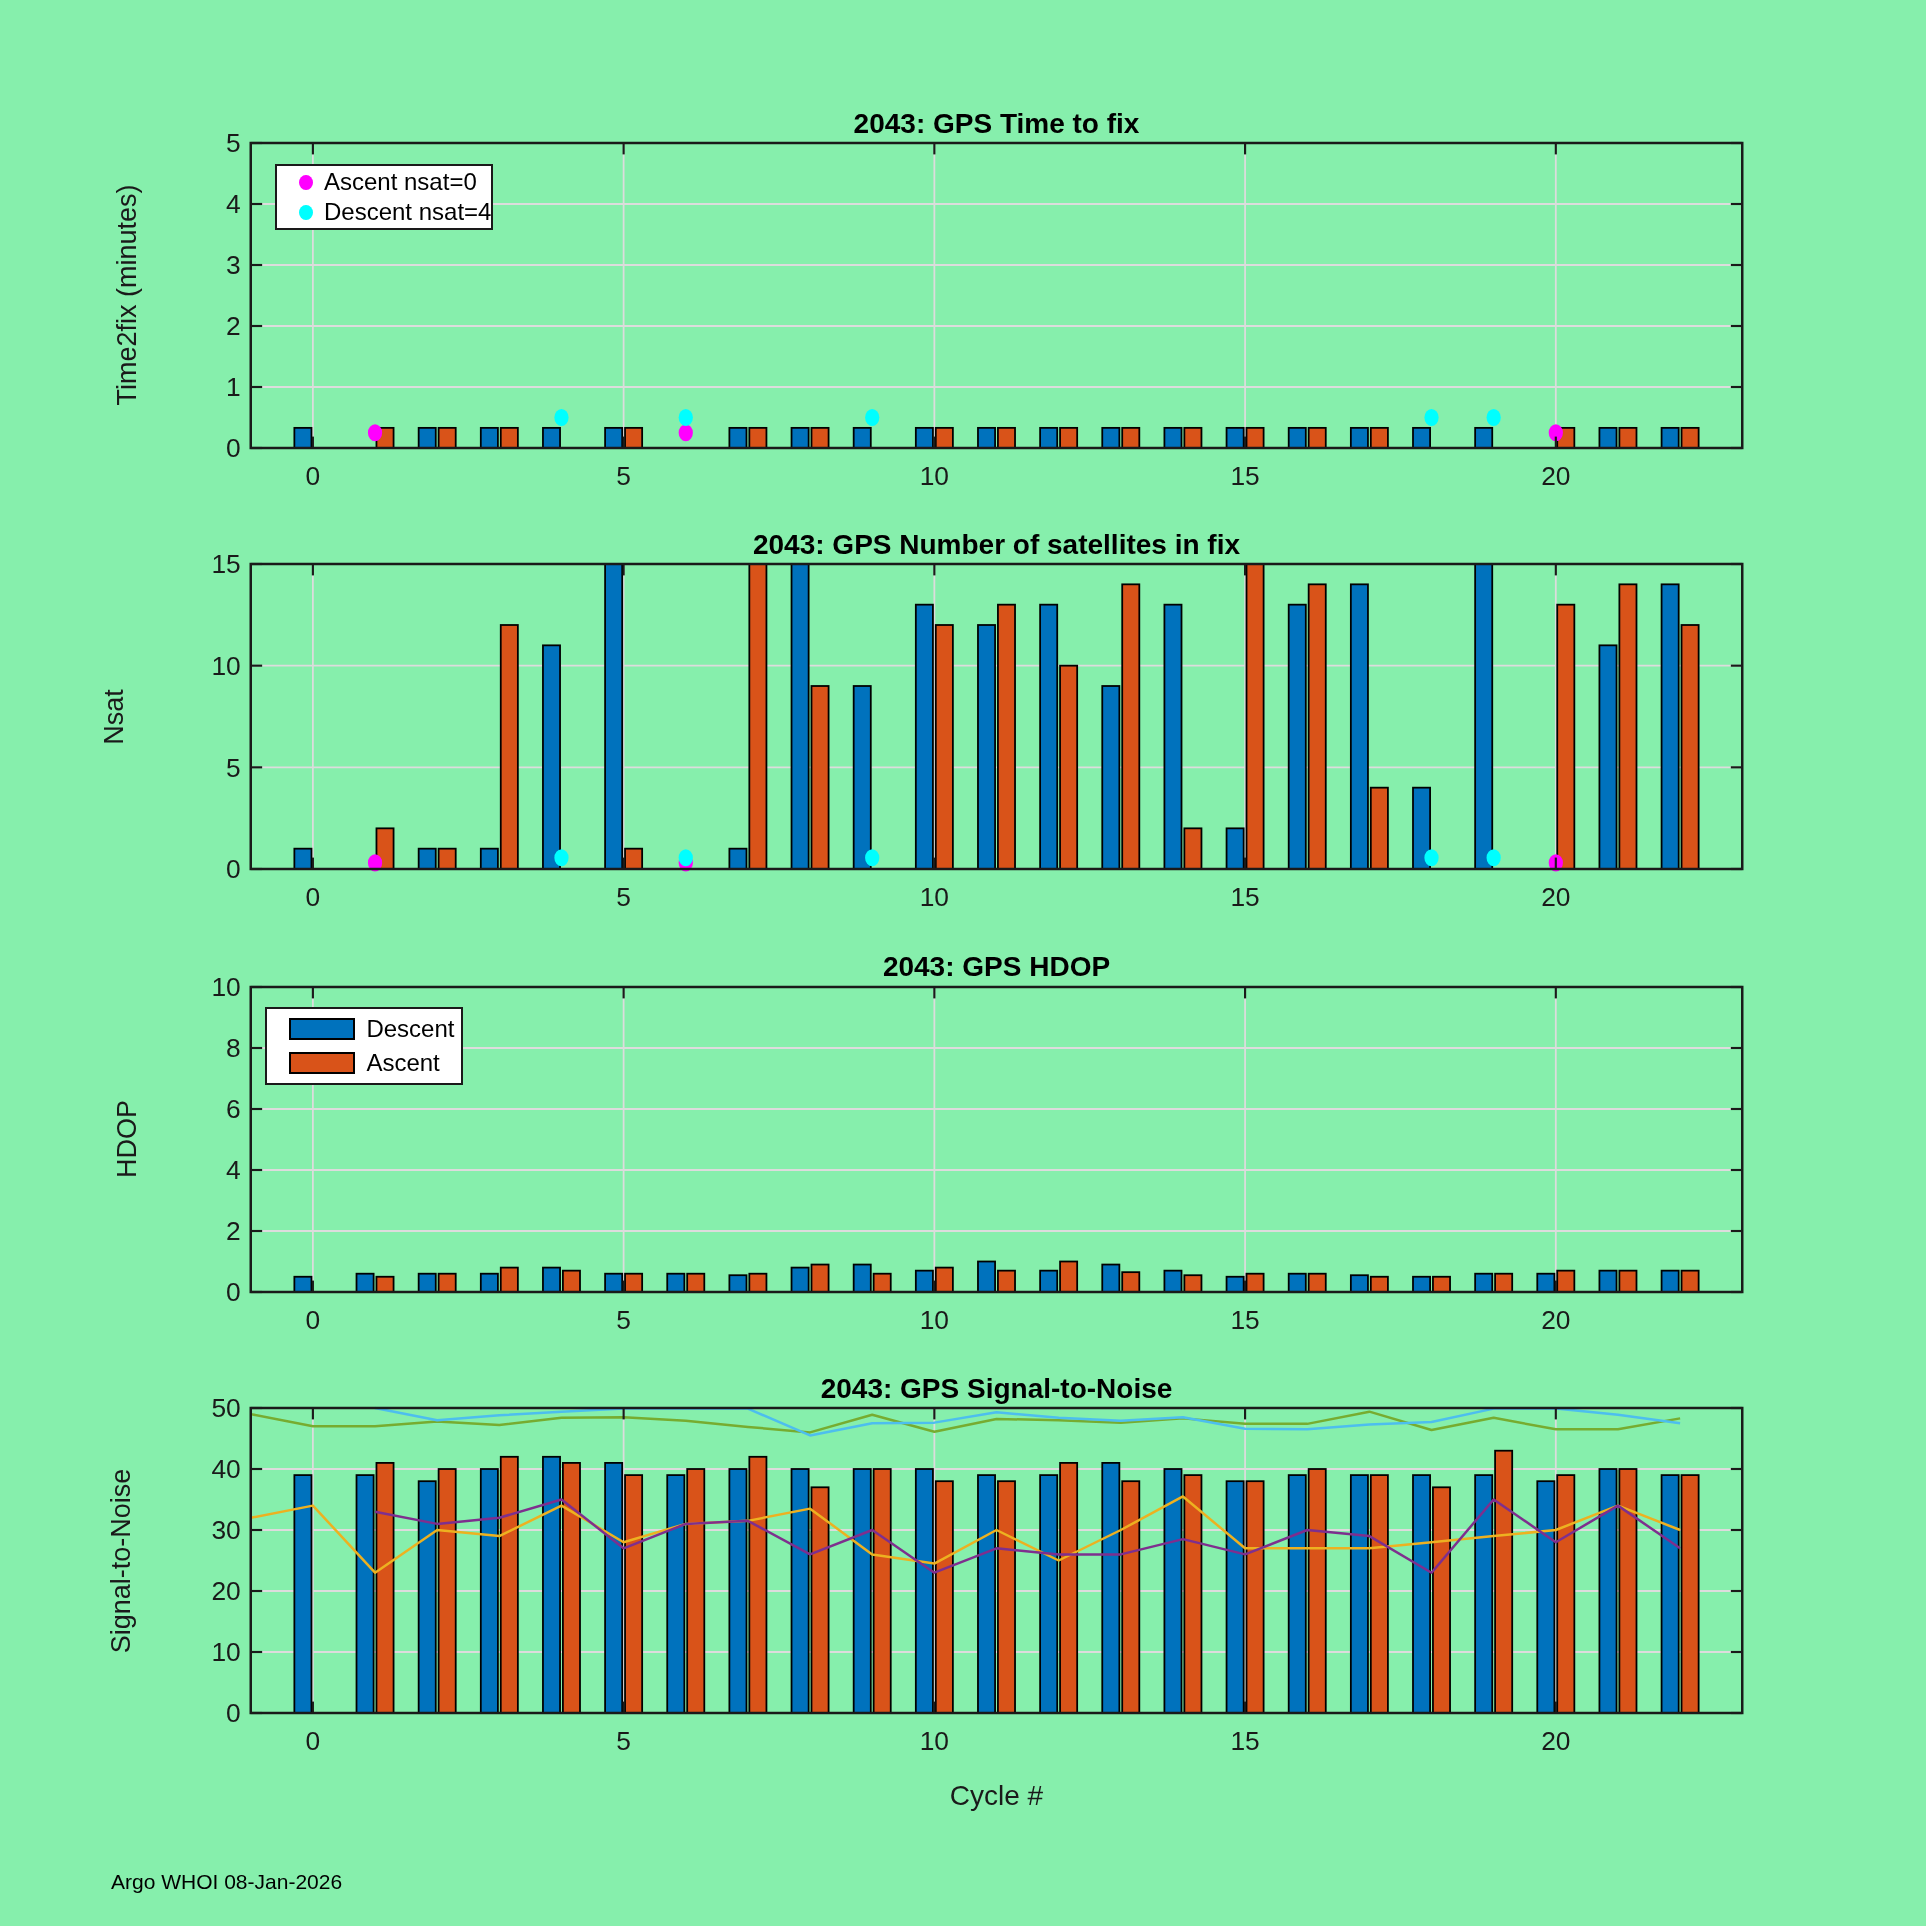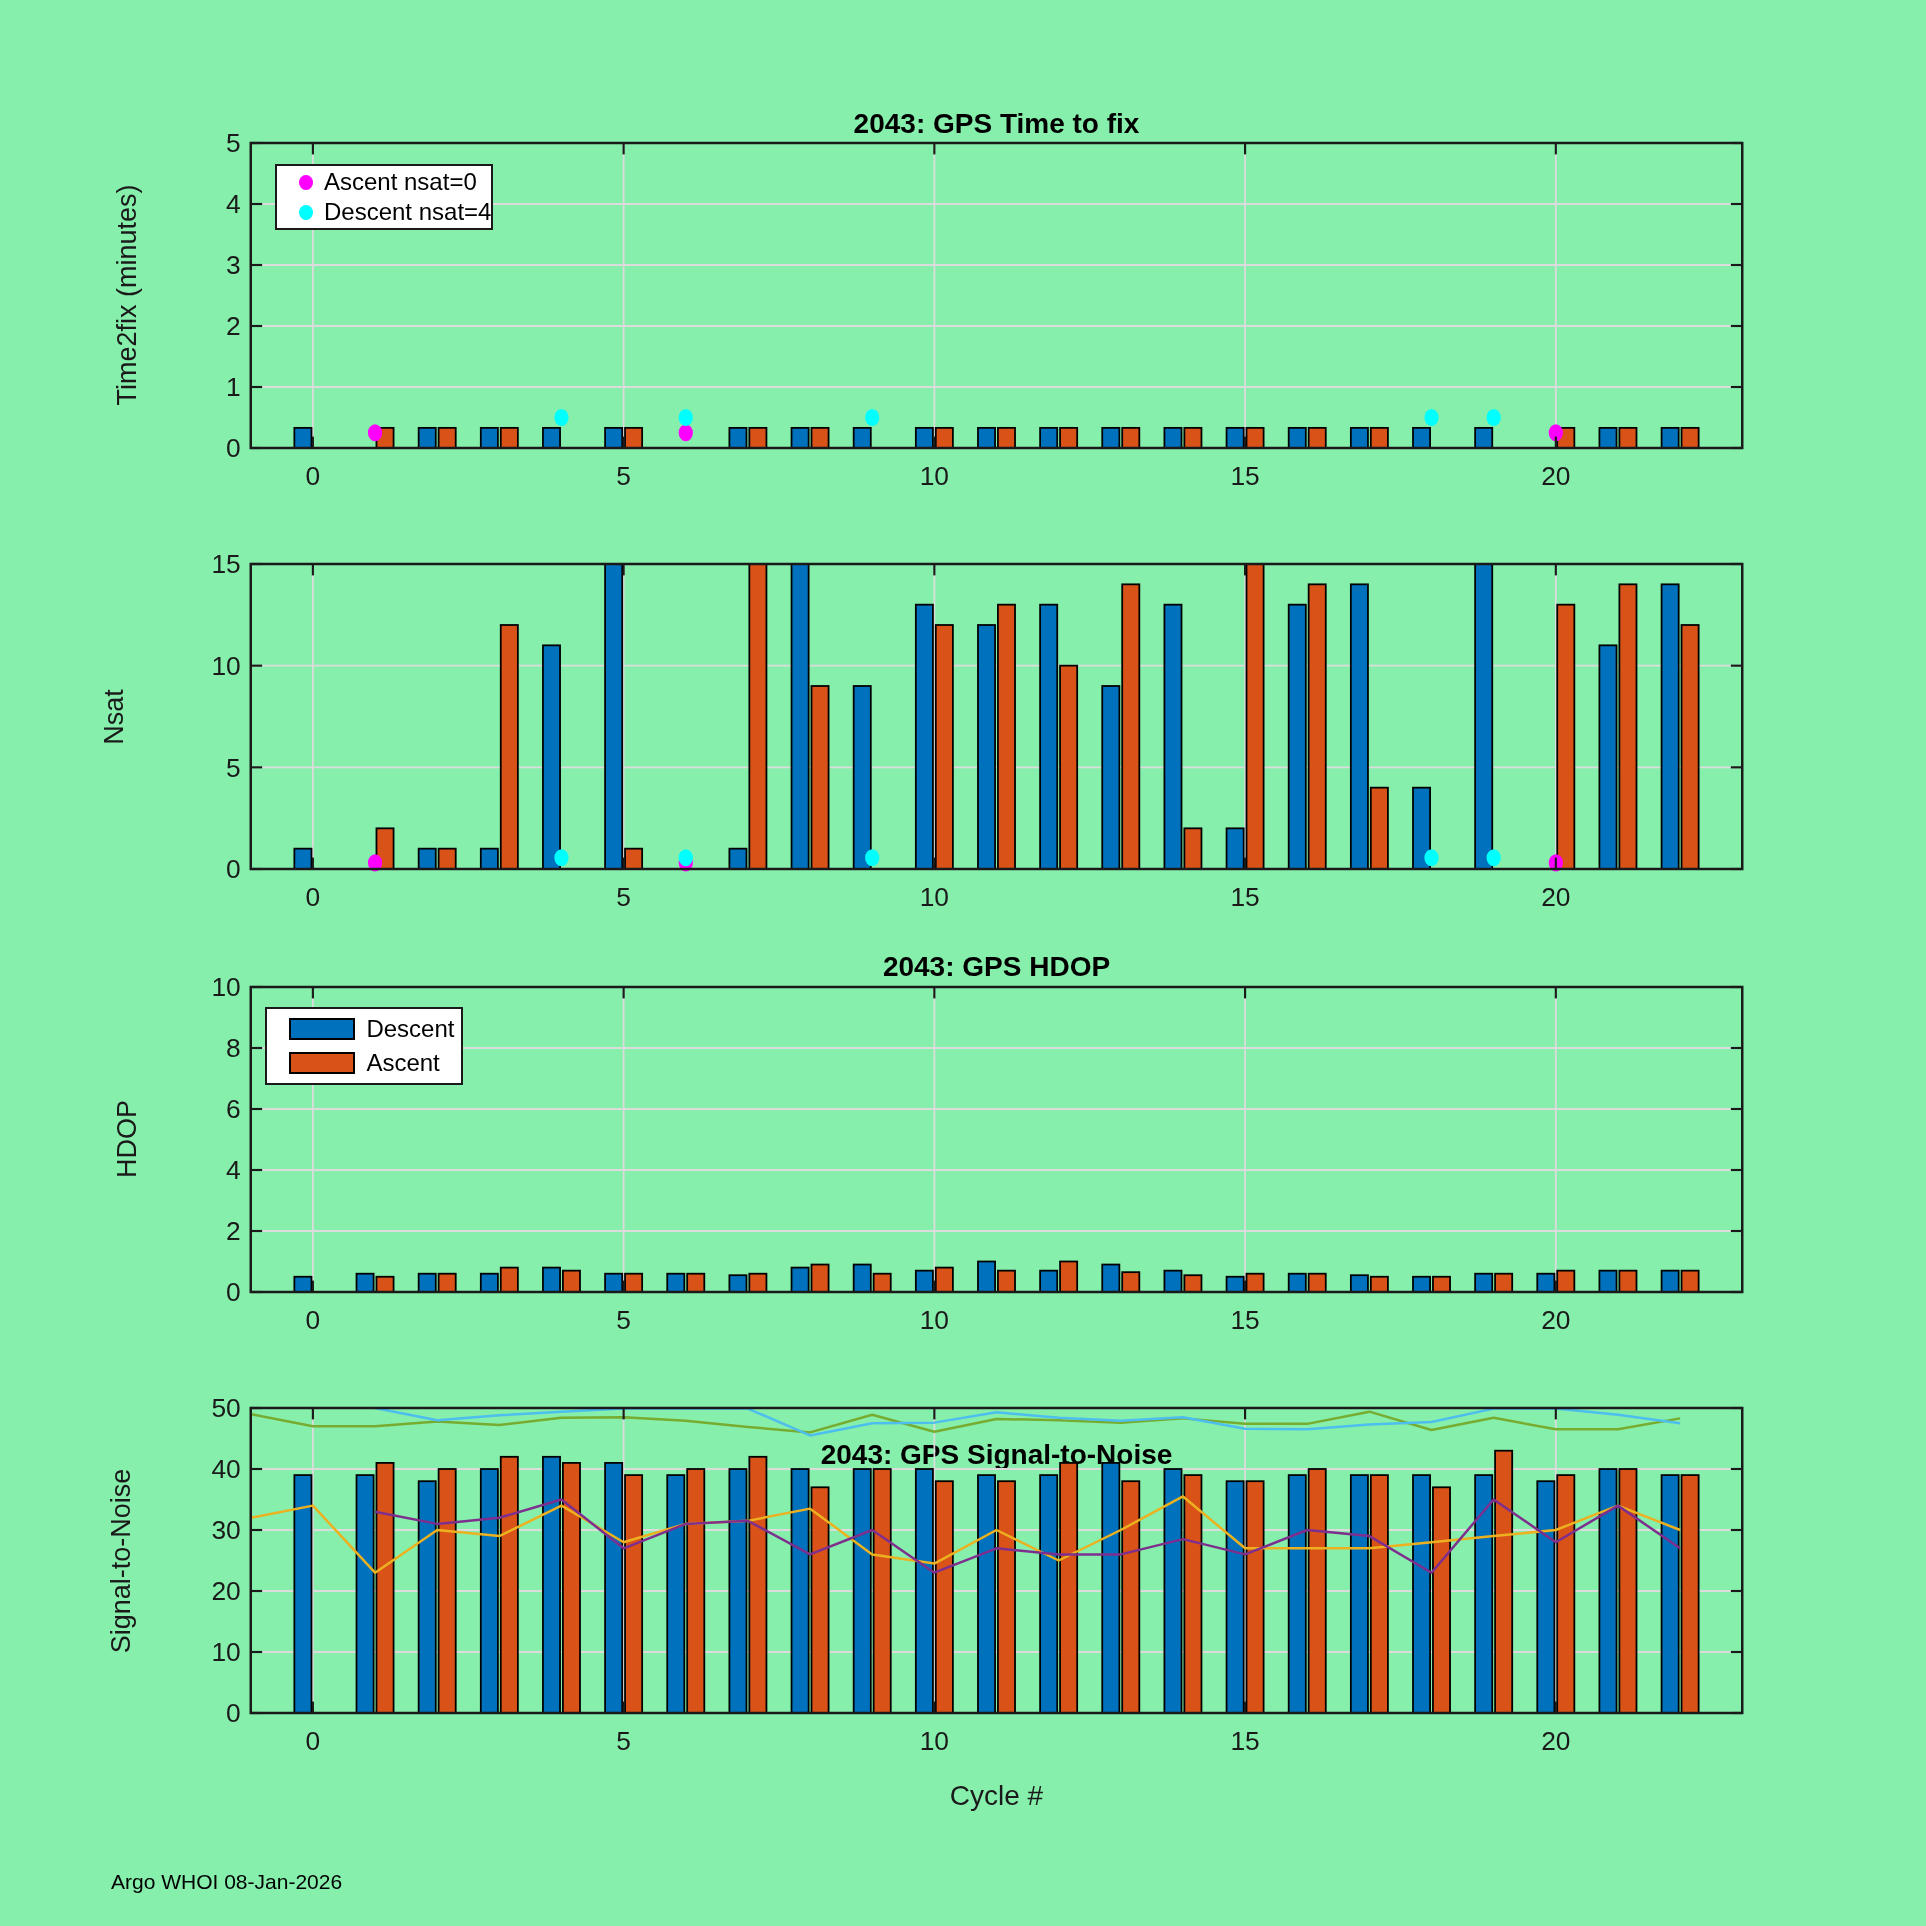--- a/index.html
+++ b/index.html
@@ -20,22 +20,23 @@
   .legend-dot{width:13.6px;height:15px;border-radius:50%;flex:0 0 auto;}
   .legend-swatch{width:66px;height:21.4px;border:2.1px solid #000;box-sizing:border-box;flex:0 0 auto;}
   .legend-label{font-size:24px;white-space:nowrap;color:#000;}
 </style>
 </head>
 <body>
 
 <div class="figure">
 
   <div class="plot-title" style="top:108px">2043: GPS Time to fix</div>
+  <div class="plot-title" style="top:529px">2043: GPS Number of satellites in fix</div>
   <div class="plot-title" style="top:951px">2043: GPS HDOP</div>
-  <div class="plot-title" style="top:1439px">2043: GPS Signal-to-Noise</div>
+  <div class="plot-title" style="top:1373px">2043: GPS Signal-to-Noise</div>
 
   <div class="y-label" style="left:127px;top:295px">Time2fix (minutes)</div>
   <div class="y-label" style="left:114px;top:717px">Nsat</div>
   <div class="y-label" style="left:127px;top:1139px">HDOP</div>
   <div class="y-label" style="left:121px;top:1561px">Signal-to-Noise</div>
 
   <svg class="plot-svg" style="top:143px" width="1493" height="305" viewBox="0 0 2093 428">
       <line x1="87.20833333333333" x2="87.20833333333333" y1="0" y2="428" stroke="#DCDCDC" stroke-width="2.5"></line>
       <line x1="523.25" x2="523.25" y1="0" y2="428" stroke="#DCDCDC" stroke-width="2.5"></line>
       <line x1="959.2916666666666" x2="959.2916666666666" y1="0" y2="428" stroke="#DCDCDC" stroke-width="2.5"></line>

